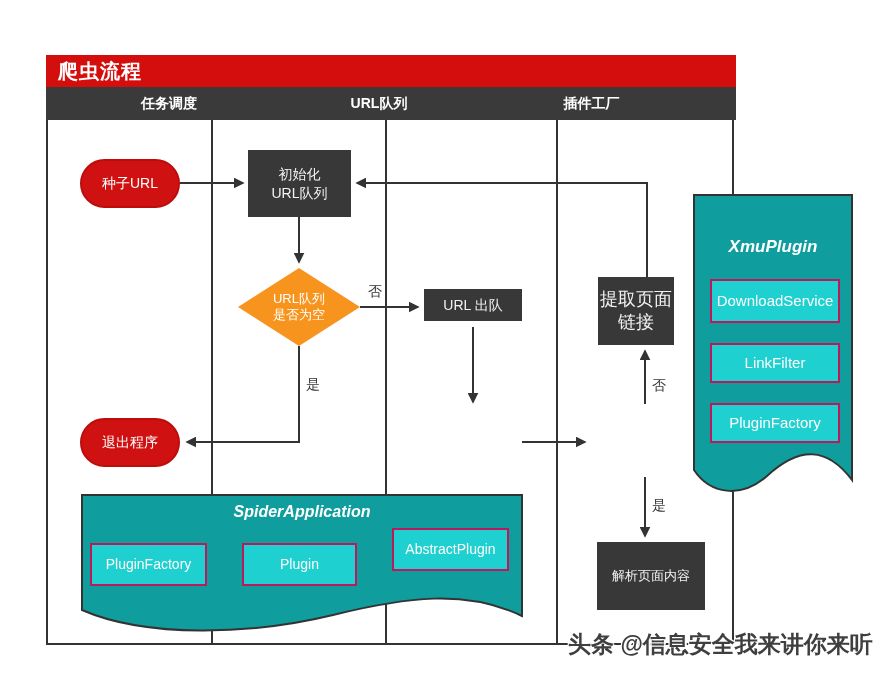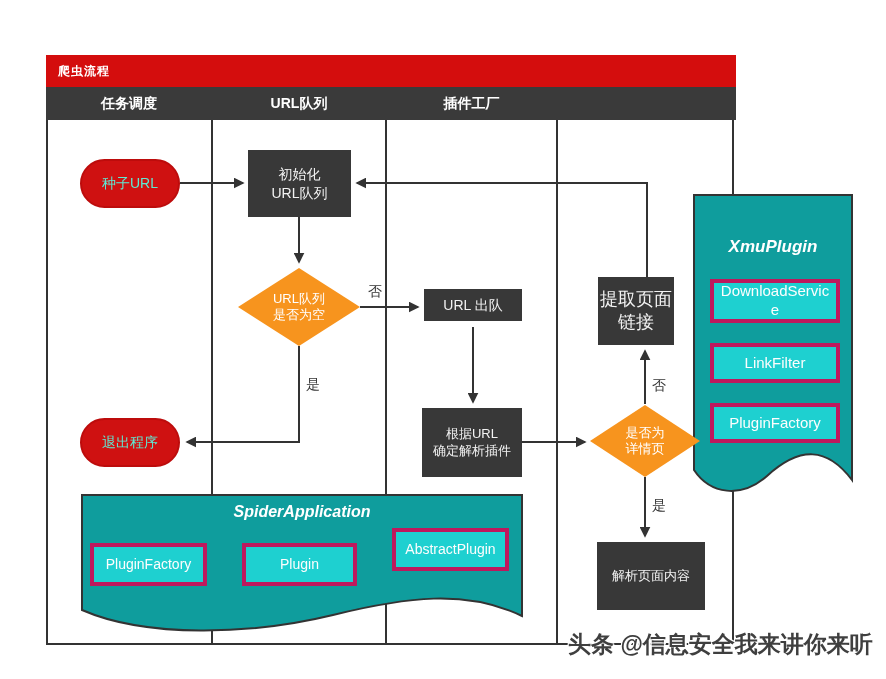--- a/index.html
+++ b/index.html
@@ -2,41 +2,41 @@
 <html><head>
 <meta charset="utf-8">
 <style>
   html,body{margin:0;padding:0;background:#ffffff;}
   body{font-family:"Liberation Sans","DejaVu Sans",sans-serif;}
   #canvas{position:relative;width:886px;height:679px;background:#ffffff;overflow:hidden;}
 
   
   .frame{position:absolute;left:46px;top:55px;width:688px;height:590px;border:2px solid #333;box-sizing:border-box;background:#fff;}
   .titlebar{position:absolute;left:46px;top:55px;width:690px;height:32px;background:#d40d0d;box-sizing:border-box;display:flex;align-items:center;padding-left:12px;z-index:2;}
-  .titlebar span{color:#fff;font-weight:bold;font-size:12px;letter-spacing:1px;}
+  .titlebar span{color:#fff;font-weight:bold;font-size:20px;letter-spacing:1px;}
   .lanebar{position:absolute;left:46px;top:87px;width:690px;height:33px;background:#3a3a3a;display:flex;z-index:2;}
-  .lanebar .lane{color:#fff;font-weight:bold;font-size:14px;display:flex;align-items:center;justify-content:center;}
+  .lanebar .lane{color:#fff;font-weight:bold;font-size:14px;display:flex;align-items:center;justify-content:center;margin-left:40px;}
   .divider{position:absolute;top:120px;width:2px;height:525px;background:#333;z-index:1;}
 
   
   #edges{position:absolute;left:0;top:0;width:886px;height:679px;z-index:3;pointer-events:none;}
 
   
   .node{position:absolute;display:flex;flex-direction:column;align-items:center;justify-content:center;text-align:center;box-sizing:border-box;z-index:4;}
-  .pill{background:#cf1111;border:2px solid #bd0c0c;border-radius:26px;color:#5eead4;font-size:14px;}
+  .pill{background:#cf1111;border:2px solid #bd0c0c;border-radius:26px;color:#ffffff;font-size:14px;}
   .box{background:#383838;color:#f2f2f2;font-size:14px;line-height:1.3;}
   .diamond{background:#f7941e;color:#fff;font-size:13px;line-height:1.25;
            clip-path:polygon(50% 0,100% 50%,50% 100%,0 50%);z-index:5;}
   .elabel{position:absolute;color:#333;font-size:14px;z-index:6;}
 
   
   .teal-wrap{position:absolute;z-index:4;}
   .teal-wrap svg{position:absolute;left:0;top:0;}
   .teal-title{position:absolute;left:0;width:100%;text-align:center;color:#fff;font-weight:bold;font-size:17px;z-index:2;font-style:italic;}
-  .teal-btn{position:absolute;background:#1ed0d0;border:4px solid #be185d;box-sizing:border-box;color:#fdfdfd;
+  .teal-btn{position:absolute;background:#1ed0d0;border:2px solid #be185d;box-sizing:border-box;color:#fdfdfd;
             display:flex;align-items:center;justify-content:center;text-align:center;font-size:15px;
             word-break:break-all;line-height:1.25;z-index:2;padding:0 4px;}
 
   
   .watermark{position:absolute;left:568px;top:629px;width:316px;color:#3f3f3f;font-size:23px;font-weight:bold;z-index:7;white-space:nowrap;
              text-shadow:-1px -1px 0 #fff,1px -1px 0 #fff,-1px 1px 0 #fff,1px 1px 0 #fff,2px 2px 0 #fff;}
 </style>
 </head>
 <body>
 
@@ -110,33 +110,25 @@
   </div>
 
   <div class="node pill" style="left:80px;top:418px;width:100px;height:49px">
     <span>退出程序</span>
   </div>
 
   <div class="node box" style="left:424px;top:289px;width:98px;height:32px">
     <span>URL 出队</span>
   </div>
 
-  <div class="node box" style="left:422px;top:408px;width:100px;height:69px;font-size:13px">
-    <div>根据URL</div>
-    <div>确定解析插件</div>
-  </div>
 
   <div class="node box" style="left:598px;top:277px;width:76px;height:68px;font-size:18px">
     <span>提取页面链接</span>
   </div>
 
-  <div class="node diamond" style="left:590px;top:405px;width:110px;height:72px">
-    <div>是否为</div>
-    <div>详情页</div>
-  </div>
 
   <div class="node box" style="left:597px;top:542px;width:108px;height:68px;font-size:13px">
     <span>解析页面内容</span>
   </div>
 
   <div class="elabel" style="left:368px;top:283px">否</div>
   <div class="elabel" style="left:306px;top:376px">是</div>
   <div class="elabel" style="left:652px;top:377px">否</div>
   <div class="elabel" style="left:652px;top:497px">是</div>
 

